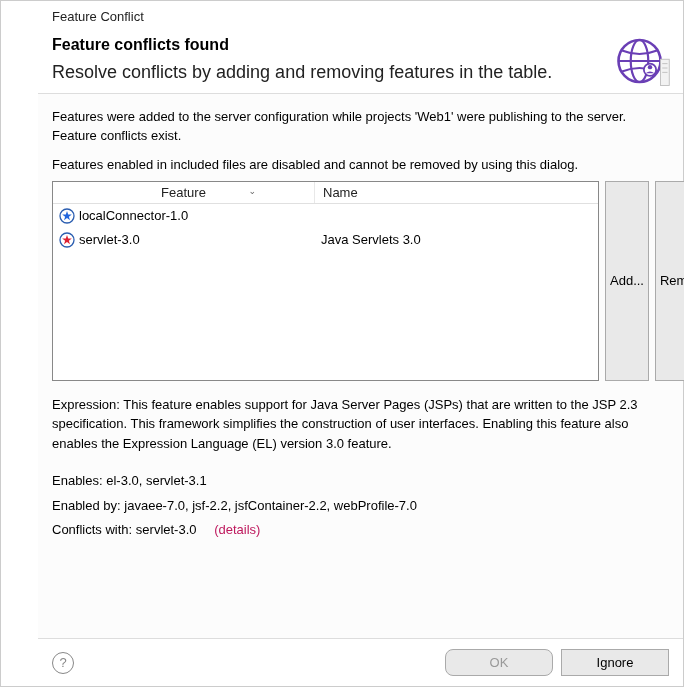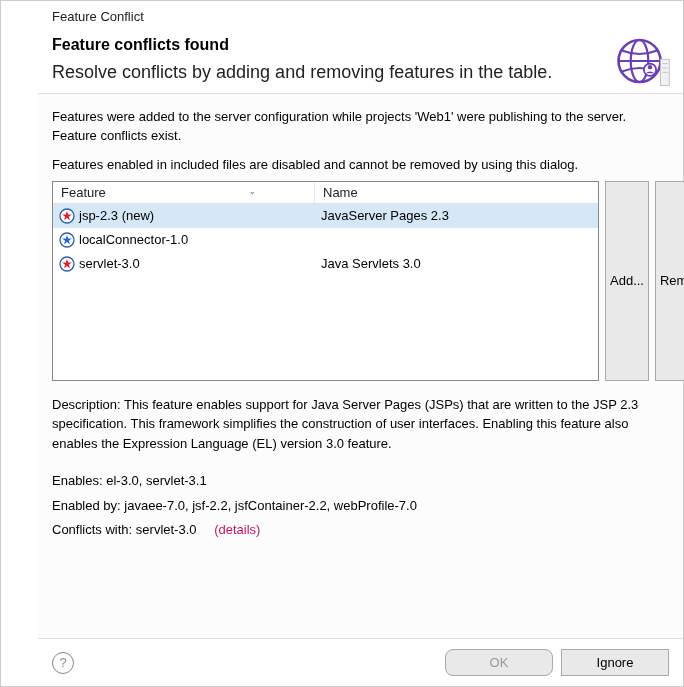--- a/index.html
+++ b/index.html
@@ -10,21 +10,21 @@
     .window-title { font-size: 13px; color: #222; margin-bottom: 12px; }
     .heading { font-size: 16px; font-weight: bold; color: #000; margin-bottom: 8px; }
     .subheading { font-size: 18px; color: #222; }
     .banner-icon { position: absolute; right: 12px; top: 32px; width: 56px; height: 56px; }
 
     .content { border-top: 1px solid #ddd; border-bottom: 1px solid #ddd; background: #fcfcfc; padding: 14px 14px 18px 14px; flex: 1; display: flex; flex-direction: column; }
     .intro { margin-bottom: 10px; line-height: 1.45; }
     .intro2 { margin-bottom: 6px; line-height: 1.45; }
 
     .table-row-wrap { display: flex; gap: 6px; }
-    .table-box { flex: 1; border: 1px solid #888; background: #fff; height: 200px; display: flex; flex-direction: column; }
+    .table-box { flex: 1; border: 1px solid #888; background: #fff; height: 200px; display: flex; flex-direction: column; text-align: center; }
     .table-header { display: flex; background: #fff; border-bottom: 1px solid #e0e0e0; }
     .th { padding: 3px 8px; font-size: 13px; color: #222; position: relative; }
     .th.col-feature { width: 262px; border-right: 1px solid #e8e8e8; }
     .th .sort-caret { position: absolute; right: 58px; top: 4px; font-size: 9px; color: #666; }
     .table-body { flex: 1; overflow: auto; }
     .tr { display: flex; align-items: center; height: 24px; }
     .tr.selected { background: #d6e8f7; }
     .td { padding: 2px 6px; display: flex; align-items: center; gap: 4px; }
     .td.col-feature { width: 262px; }
     .td.col-name { flex: 1; }
@@ -76,30 +76,20 @@
     <div class="table-row-wrap">
       <div class="table-box">
         <div class="table-header">
           <div class="th col-feature">
             <span>Feature</span>
             <span class="sort-caret">⌄</span>
           </div>
           <div class="th">Name</div>
         </div>
         <div class="table-body" id="table-body">
-            <div class="tr selected">
-              <div class="td col-feature">
-                <span class="feat-icon"><svg viewBox="0 0 16 16">
-    <circle cx="8" cy="8" r="7" fill="#fff" stroke="#2a5db0" stroke-width="1.3"></circle>
-    <polygon points="8,3 9.2,6.5 12.8,6.5 9.9,8.7 11,12.2 8,10 5,12.2 6.1,8.7 3.2,6.5 6.8,6.5" fill="#d23"></polygon>
-  </svg></span>
-                <span>jsp-2.3 (new)</span>
-              </div>
-              <div class="td col-name">JavaServer Pages 2.3</div>
-            </div>
             <div class="tr">
               <div class="td col-feature">
                 <span class="feat-icon"><svg viewBox="0 0 16 16">
     <circle cx="8" cy="8" r="7" fill="#fff" stroke="#2a5db0" stroke-width="1.3"></circle>
     <polygon points="8,3 9.2,6.5 12.8,6.5 9.9,8.7 11,12.2 8,10 5,12.2 6.1,8.7 3.2,6.5 6.8,6.5" fill="#26d"></polygon>
   </svg></span>
                 <span>localConnector-1.0</span>
               </div>
             </div>
             <div class="tr">
@@ -115,21 +105,21 @@
           </div>
       </div>
 
       <div class="button-col">
         <button class="btn-side">Add...</button>
         <button class="btn-side">Remove</button>
       </div>
     </div>
 
     <div class="description">
-      <span>Description:</span>
+      <span>Expression:</span>
       <span>This feature enables support for Java Server Pages (JSPs) that are written to the JSP 2.3 specification. This framework simplifies the construction of user interfaces. Enabling this feature also enables the Expression Language (EL) version 3.0 feature.</span>
     </div>
 
     <div class="meta">
       <div class="meta-line">
         <span>Enables:</span>
         <span>el-3.0, servlet-3.1</span>
       </div>
       <div class="meta-line">
         <span>Enabled by:</span>

